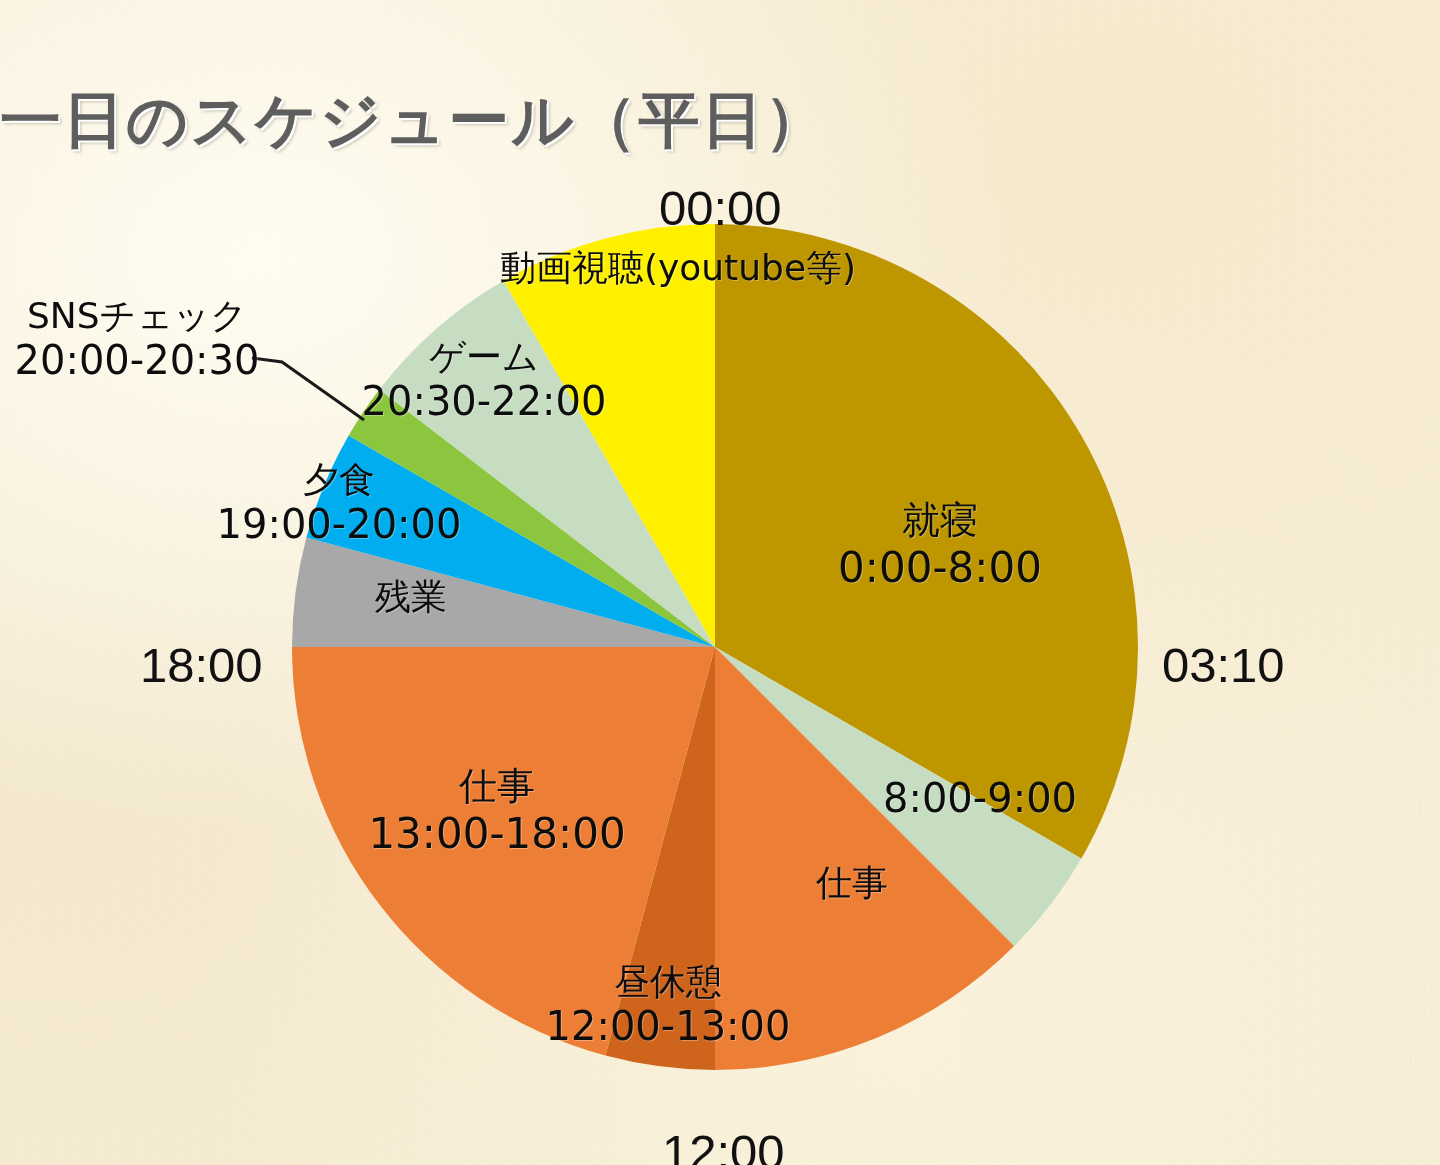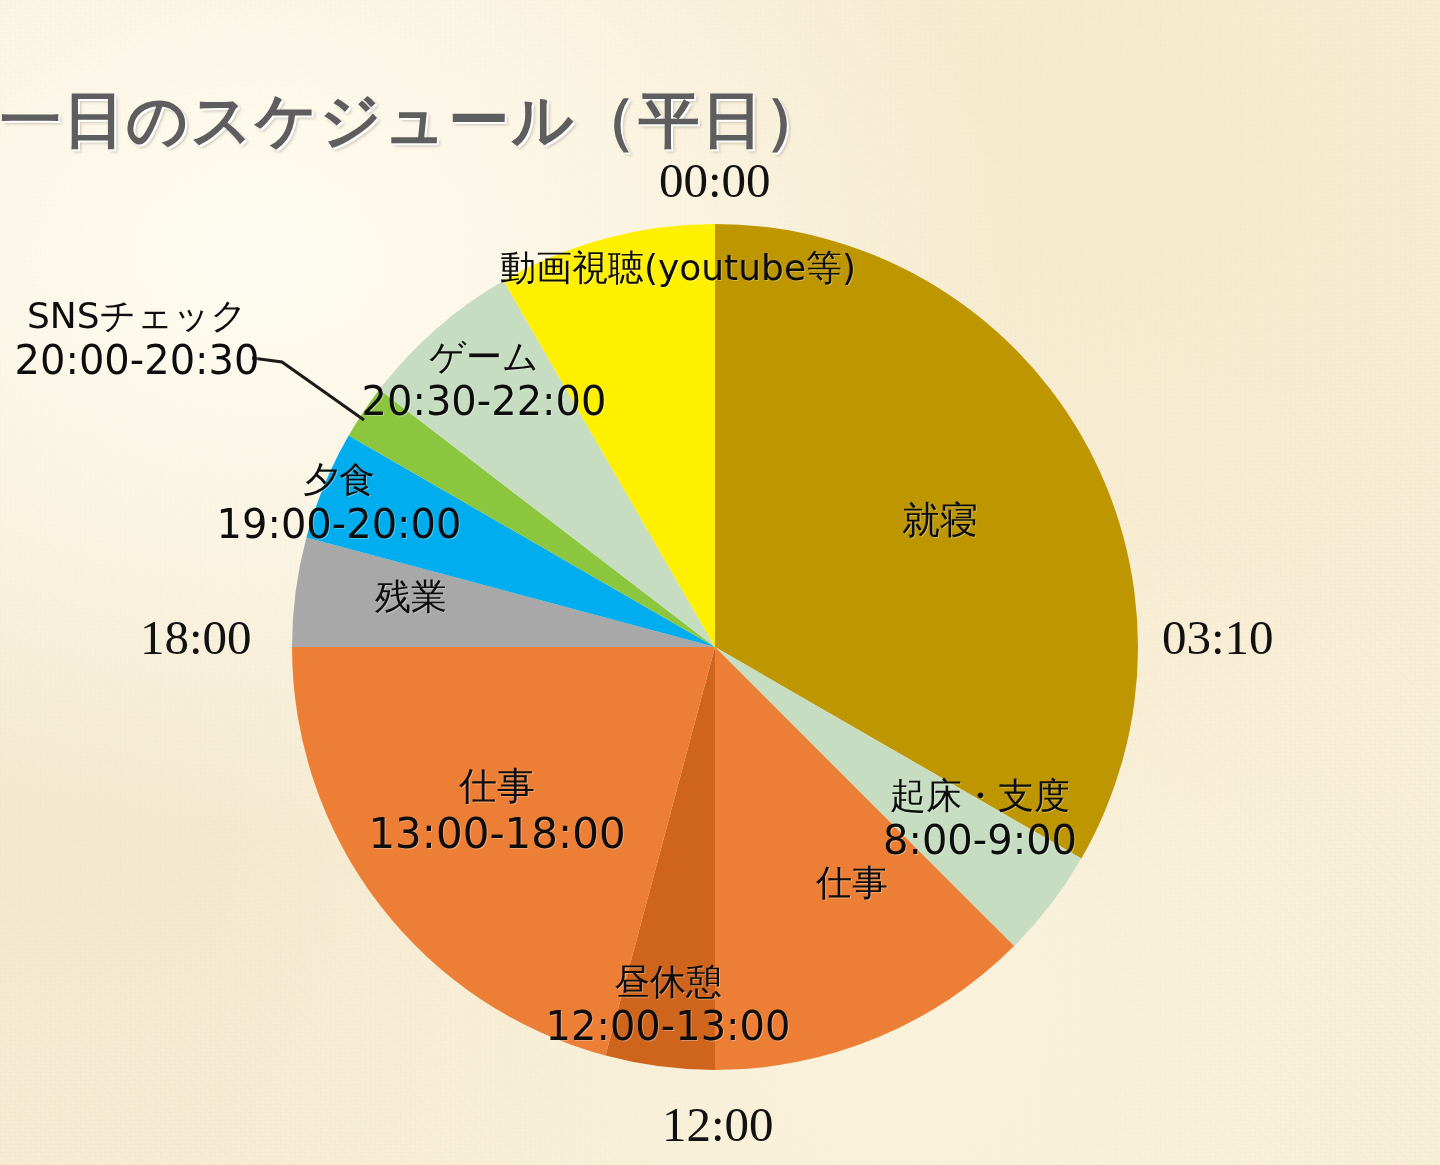--- a/index.html
+++ b/index.html
@@ -56,25 +56,26 @@
     width: 1440px;
     height: 1165px;
     pointer-events: none;
   }
   #pie-svg { display: block; }
   .pie-slice { stroke: none; }
 
   
   .axis-label {
     position: absolute;
-    font-family: Liberation Serif, serif;
+    font-family: Liberation Sans, sans-serif;
     font-size: 49px;
     font-weight: 400;
     color: #111111;
     white-space: nowrap;
+    margin-top: 28px;
   }
 
   
   .slice-label {
     position: absolute;
     text-align: center;
     font-family: "DejaVu Sans", "Liberation Sans", sans-serif;
     color: #0d0d0d;
     white-space: nowrap;
     line-height: 1.18;
@@ -121,24 +122,24 @@
   </svg>
 </div>
 
 <div class="axis-label" style="left:659px; top:152px;">00:00</div>
 <div class="axis-label" style="left:1162px; top:609px;">03:10</div>
 <div class="axis-label" style="left:662px; top:1096px;">12:00</div>
 <div class="axis-label" style="left:140px; top:609px;">18:00</div>
 
 <div class="slice-label big" style="left:810px; top:492px; width:260px;">
   <span class="l-name">就寝</span>
+  <span class="l-time">0:00-8:00</span>
 </div>
 
 <div class="slice-label" style="left:830px; top:769px; width:300px;">
-  <span class="l-name">起床・支度</span>
   <span class="l-time">8:00-9:00</span>
 </div>
 
 <div class="slice-label" style="left:702px; top:856px; width:300px;">
   <span class="l-name">仕事</span>
 </div>
 
 <div class="slice-label" style="left:518px; top:955px; width:300px;">
   <span class="l-name">昼休憩</span>
   <span class="l-time">12:00-13:00</span>

